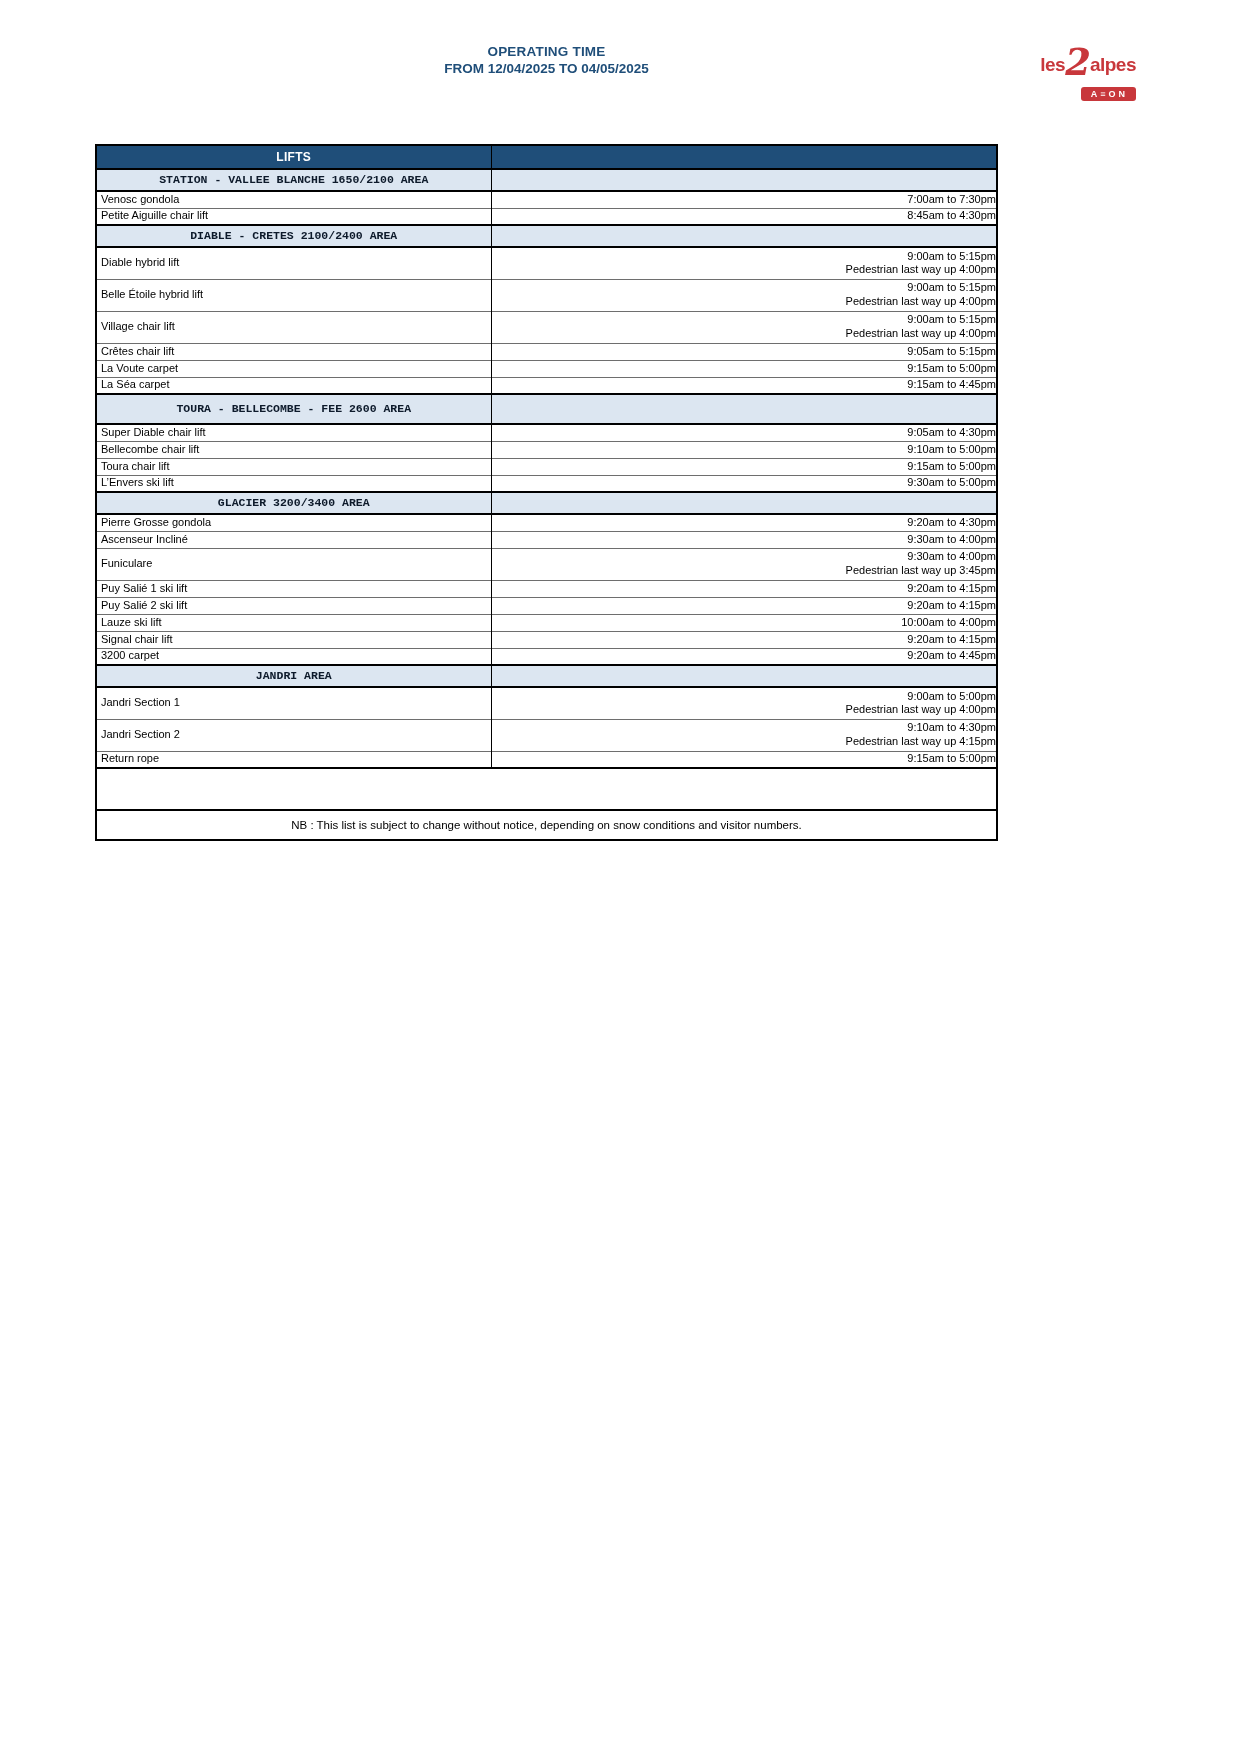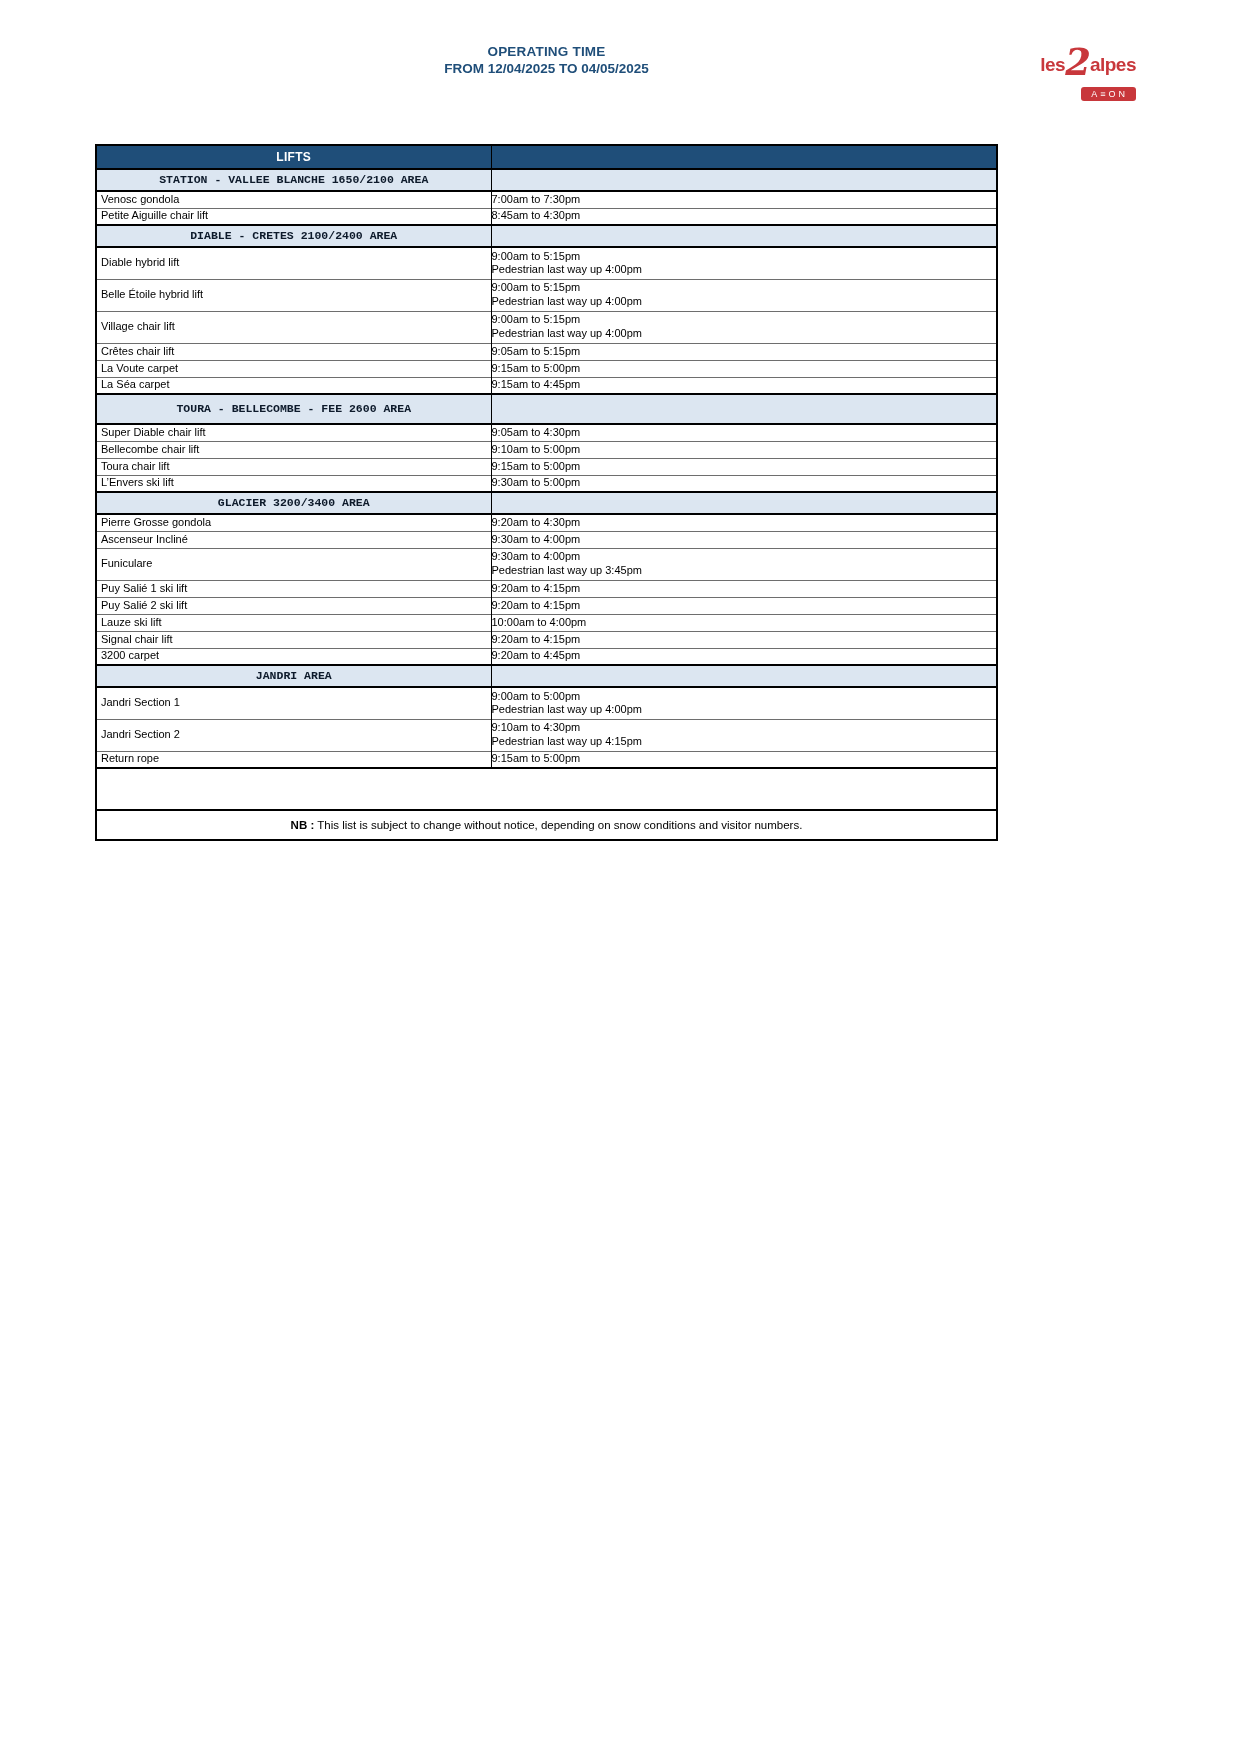--- a/index.html
+++ b/index.html
@@ -26,21 +26,21 @@
     color:#C8373B; font-weight:bold; line-height:1;
   }
   .logo-word1, .logo-word3 { font-size:19px; letter-spacing:-0.5px; }
   .logo-digit {
     font-size:37px; font-family:"DejaVu Serif", serif; font-style:italic;
     margin:0 -1px 0 0; position:relative; top:-2px;
   }
   .logo-badge {
     display:inline-block; margin-top:1px;
     background:#C8373B; color:#fff; border-radius:3px;
-    font-size:9px; font-weight:normal; letter-spacing:3px;
+    font-size:9px; font-weight:bold; letter-spacing:3px;
     padding:2px 8px 2px 10px;
   }
 
   
   table.lifts-table {
     position:absolute; left:95px; top:144px; width:903px;
     border-collapse:collapse; table-layout:fixed;
     border:2px solid #000;
     font-size:11px;
     padding-left:7px;
@@ -60,30 +60,30 @@
   tr.section-row td {
     background:#DCE6F1; font-weight:bold; font-size:11.5px; color:#0d1a2b;
     border-top:2px solid #000; border-bottom:2px solid #000;
   }
   td.section-name { text-align:center;font-family:Liberation Mono, monospace; }
 
   tr.lift-row { height:17px; }
   tr.lift-row.two-line { height:32px; }
   tr.lift-row td { border-top:1px solid #6e6e6e; background:#fff; }
   td.lift-name  { text-align:left; padding-left:4px;margin-left:39px; }
-  td.lift-times { text-align:left; }
+  td.lift-times { text-align:right; }
 
   tr.spacer-row { height:42px; }
   tr.spacer-row td { border-top:2px solid #000; background:#fff; }
 
   tr.note-row { height:30px; }
   tr.note-row td {
     border-top:2px solid #000; background:#fff; text-align:center; font-size:11.5px;
   }
-  .note-label { font-weight:bold; }
+  .note-label { font-weight:normal; }
 </style>
 </head>
 <body>
 
 <div class="page">
 
   <div class="doc-header">
     <div class="doc-title">OPERATING TIME</div>
     <div class="doc-subtitle">FROM 12/04/2025 TO 04/05/2025</div>
   </div>

